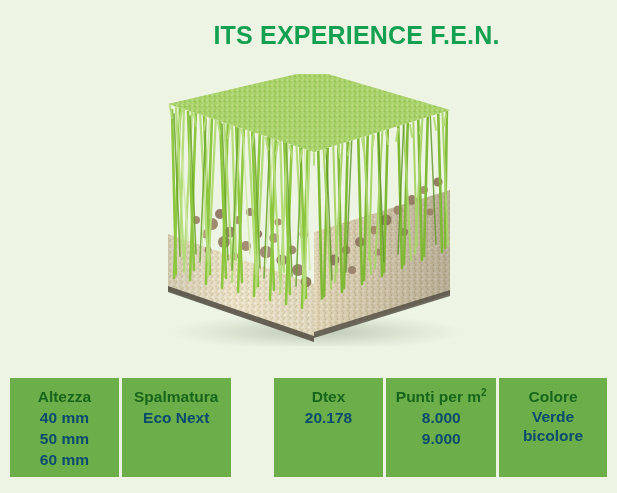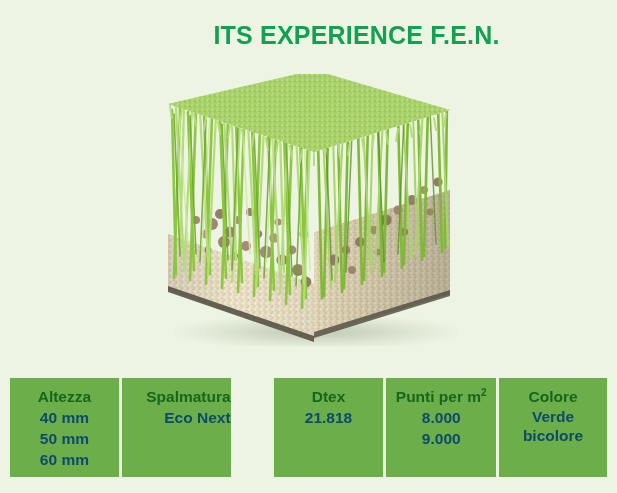--- a/index.html
+++ b/index.html
@@ -61,21 +61,21 @@
     background: #6cae4a;
     display: flex;
     flex-direction: column;
     align-items: center;
     padding-top: 9px;
     box-sizing: border-box;
     margin-right: 3px;
   }
   .spec-col:last-child { margin-right: 0; }
   .col-altezza    { width: 118px; }
-  .col-spalmatura { width: 118px; align-items: flex-end; }
+  .col-spalmatura { width: 118px; }
   .col-dtex       { width: 119px; margin-left: 40px; }
   .col-punti      { width: 119px; }
   .col-colore     { width: 117px; }
 
   .spec-head {
     color: #18661c;
     font-size: 15.5px;
     font-weight: bold;
     line-height: 20px;
     text-align: center;
@@ -353,21 +353,21 @@
       <div class="spec-val">60 mm</div>
     </div>
 
     <div class="spec-col col-spalmatura">
       <div class="spec-head">Spalmatura</div>
       <div class="spec-val">Eco Next</div>
     </div>
 
     <div class="spec-col col-dtex">
       <div class="spec-head">Dtex</div>
-      <div class="spec-val">21.818</div>
+      <div class="spec-val">20.178</div>
     </div>
 
     <div class="spec-col col-punti">
       <div class="spec-head">
         <span>Punti per m</span><sup>2</sup>
       </div>
       <div class="spec-val">8.000</div>
       <div class="spec-val">9.000</div>
     </div>
 

